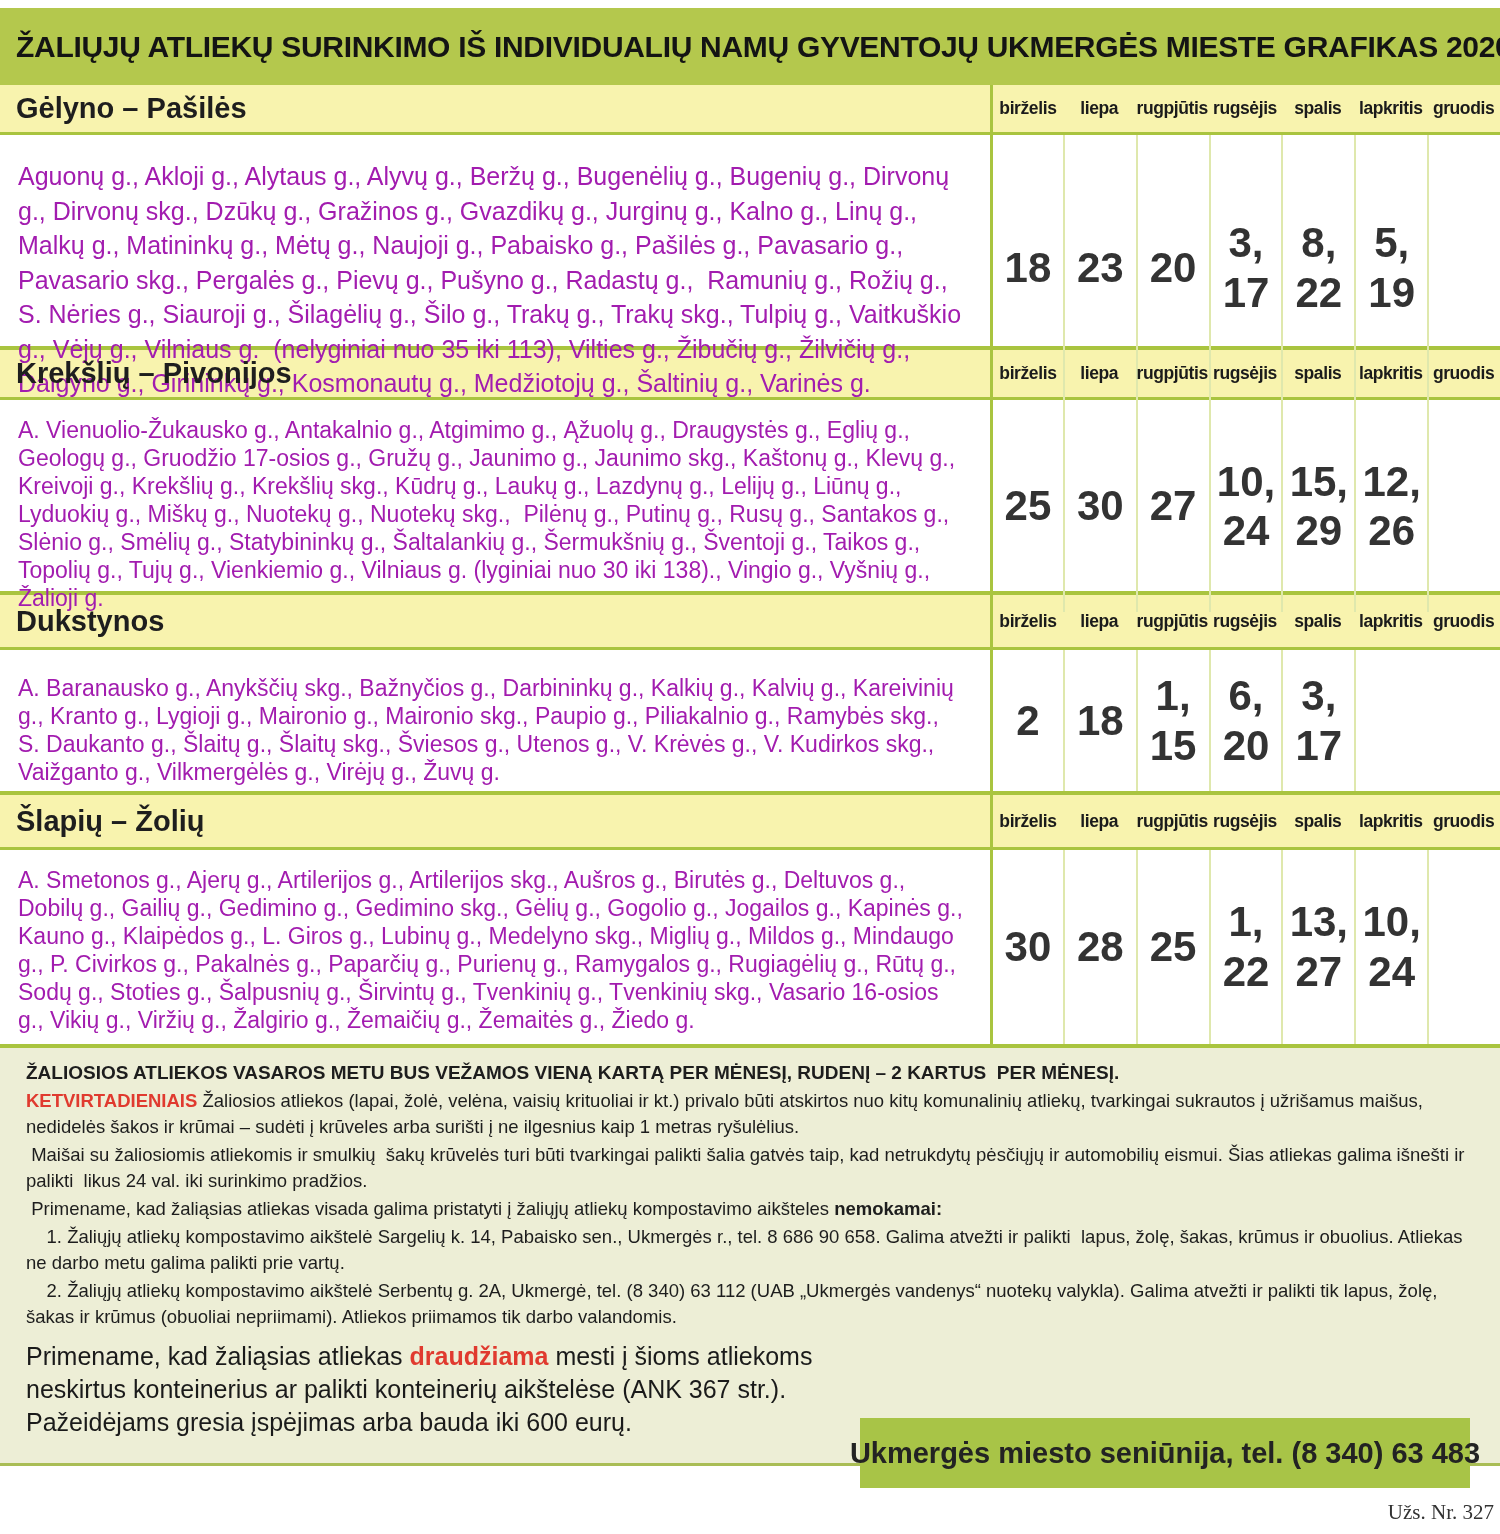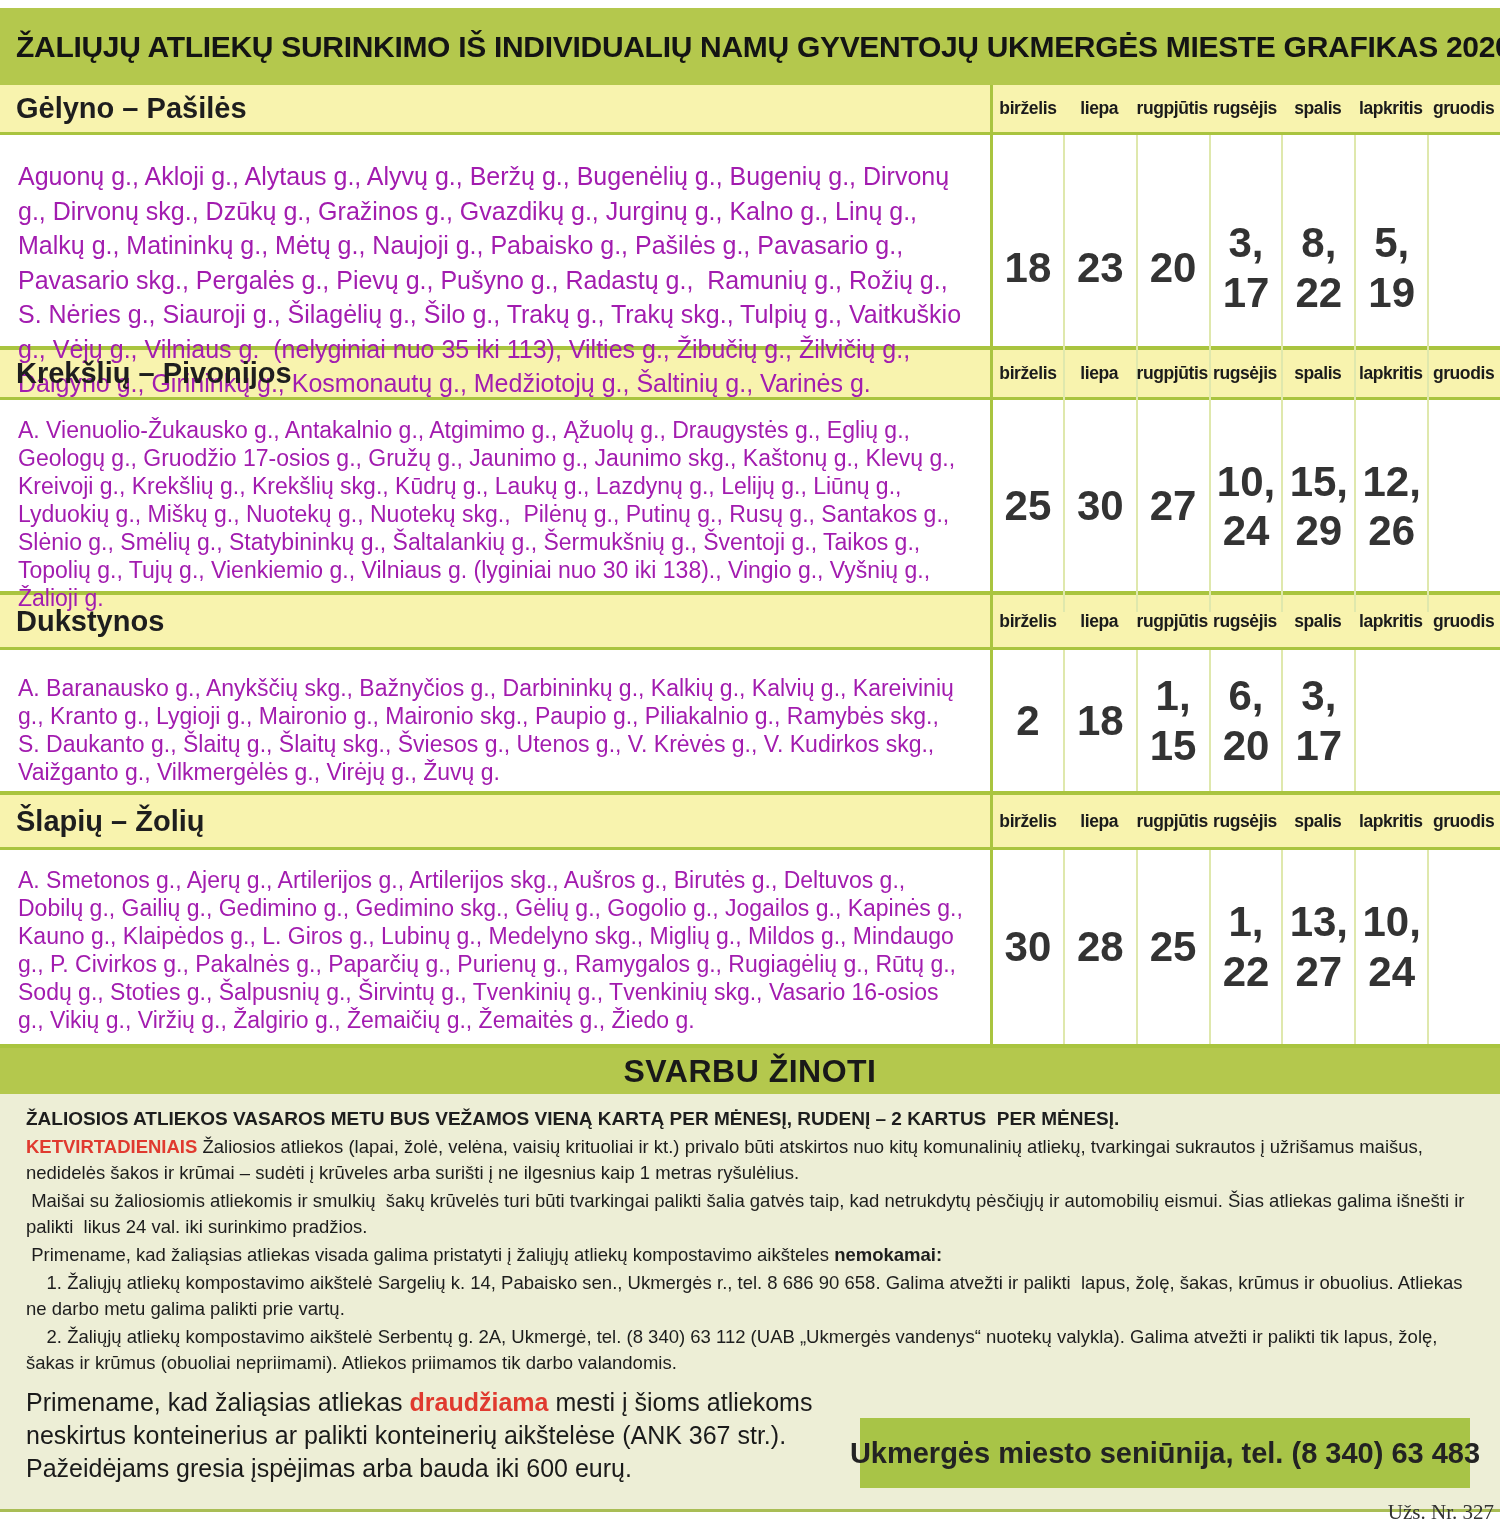--- a/index.html
+++ b/index.html
@@ -206,23 +206,20 @@
           </div>
           <div class="date-cell">
             <div class="date-line">10,</div>
             <div class="date-line">24</div>
           </div>
           <div class="date-cell"></div>
         </div>
       </div>
     </div>
 
-  <div class="svarbu">
-    <div class="svarbu-title">SVARBU ŽINOTI</div>
-  </div>
 
   <div class="info" id="info-area">
     <div id="info-paragraphs">
         <p class="caps"><span class="b">ŽALIOSIOS ATLIEKOS VASAROS METU BUS VEŽAMOS VIENĄ KARTĄ PER MĖNESĮ, RUDENĮ – 2 KARTUS  PER MĖNESĮ.</span></p>
         <p><span class="rb">KETVIRTADIENIAIS</span><span> Žaliosios atliekos (lapai, žolė, velėna, vaisių krituoliai ir kt.) privalo būti atskirtos nuo kitų komunalinių atliekų, tvarkingai sukrautos į užrišamus maišus, nedidelės šakos ir krūmai – sudėti į krūveles arba surišti į ne ilgesnius kaip 1 metras ryšulėlius.</span></p>
         <p><span> Maišai su žaliosiomis atliekomis ir smulkių  šakų krūvelės turi būti tvarkingai palikti šalia gatvės taip, kad netrukdytų pėsčiųjų ir automobilių eismui. Šias atliekas galima išnešti ir palikti  likus 24 val. iki surinkimo pradžios.</span></p>
         <p><span> Primename, kad žaliąsias atliekas visada galima pristatyti į žaliųjų atliekų kompostavimo aikšteles </span><span class="b">nemokamai:</span></p>
         <p><span>    1. Žaliųjų atliekų kompostavimo aikštelė Sargelių k. 14, Pabaisko sen., Ukmergės r., tel. 8 686 90 658. Galima atvežti ir palikti  lapus, žolę, šakas, krūmus ir obuolius. Atliekas ne darbo metu galima palikti prie vartų.</span></p>
         <p><span>    2. Žaliųjų atliekų kompostavimo aikštelė Serbentų g. 2A, Ukmergė, tel. (8 340) 63 112 (UAB „Ukmergės vandenys“ nuotekų valykla). Galima atvežti ir palikti tik lapus, žolę, šakas ir krūmus (obuoliai nepriimami). Atliekos priimamos tik darbo valandomis.</span></p>
       </div>

